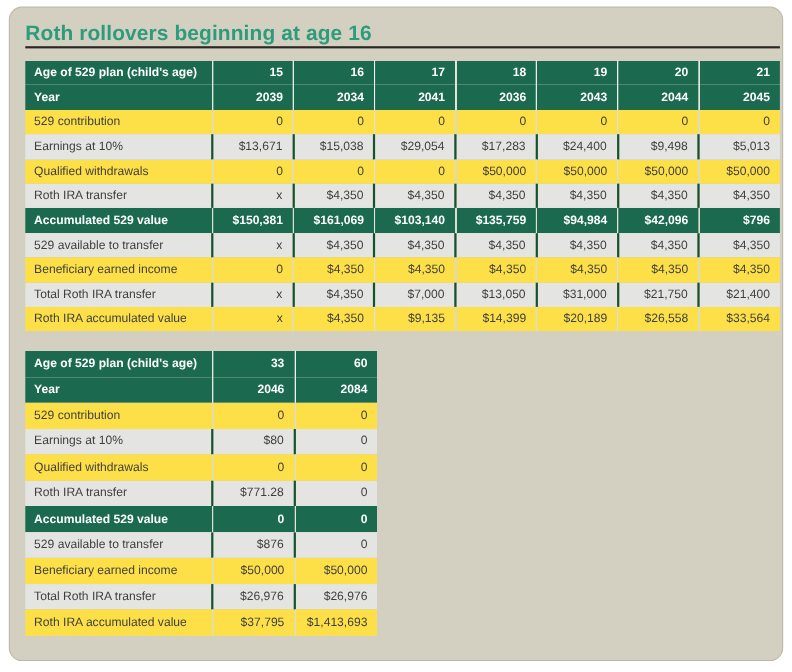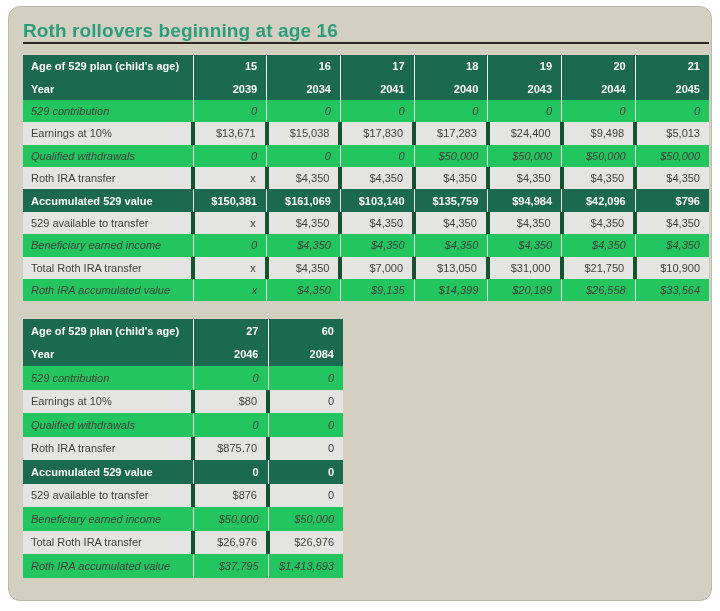--- a/index.html
+++ b/index.html
@@ -54,24 +54,24 @@
   #table-wrap-0 tr { height: 22.4px; }
   #table-wrap-1 tr { height: 23.5px; }
 
   .data-table thead th {
     background: var(--green, #1b6a50);
     color: #ffffff;
     font-weight: bold;
   }
   .data-table thead th + th { border-left: 1px solid rgba(255,255,255,0.75); }
 
-  tr.row-white td { background: #22c55e; font-style: italic; }
+  tr.row-white td { background: #fde047; }
   tr.row-white td + td { border-left: 1px solid #e0dfdb; }
   tr.row-gray td { background: var(--stripe, #e4e4e2); }
-  tr.row-gray td + td { border-left: 4px solid #14532d; }
+  tr.row-gray td + td { border-left: 2px solid #14532d; }
   tr.row-green td {
     background: var(--green, #1b6a50);
     color: #ffffff;
     font-weight: bold;
   }
   tr.row-green td + td { border-left: 1px solid rgba(255,255,255,0.45); }
 </style>
 </head>
 <body>
 
@@ -99,42 +99,42 @@
             <th class="num">18</th>
             <th class="num">19</th>
             <th class="num">20</th>
             <th class="num">21</th>
           </tr>
           <tr>
             <th class="lbl">Year</th>
             <th class="num">2039</th>
             <th class="num">2034</th>
             <th class="num">2041</th>
-            <th class="num">2040</th>
+            <th class="num">2036</th>
             <th class="num">2043</th>
             <th class="num">2044</th>
             <th class="num">2045</th>
           </tr>
         </thead>
         <tbody>
           <tr class="row-white">
             <td class="lbl">529 contribution</td>
             <td class="num">0</td>
             <td class="num">0</td>
             <td class="num">0</td>
             <td class="num">0</td>
             <td class="num">0</td>
             <td class="num">0</td>
             <td class="num">0</td>
           </tr>
           <tr class="row-gray">
             <td class="lbl">Earnings at 10%</td>
             <td class="num">$13,671</td>
             <td class="num">$15,038</td>
-            <td class="num">$17,830</td>
+            <td class="num">$29,054</td>
             <td class="num">$17,283</td>
             <td class="num">$24,400</td>
             <td class="num">$9,498</td>
             <td class="num">$5,013</td>
           </tr>
           <tr class="row-white">
             <td class="lbl">Qualified withdrawals</td>
             <td class="num">0</td>
             <td class="num">0</td>
             <td class="num">0</td>
@@ -184,21 +184,21 @@
             <td class="num">$4,350</td>
           </tr>
           <tr class="row-gray">
             <td class="lbl">Total Roth IRA transfer</td>
             <td class="num">x</td>
             <td class="num">$4,350</td>
             <td class="num">$7,000</td>
             <td class="num">$13,050</td>
             <td class="num">$31,000</td>
             <td class="num">$21,750</td>
-            <td class="num">$10,900</td>
+            <td class="num">$21,400</td>
           </tr>
           <tr class="row-white">
             <td class="lbl">Roth IRA accumulated value</td>
             <td class="num">x</td>
             <td class="num">$4,350</td>
             <td class="num">$9,135</td>
             <td class="num">$14,399</td>
             <td class="num">$20,189</td>
             <td class="num">$26,558</td>
             <td class="num">$33,564</td>
@@ -209,21 +209,21 @@
   <div id="table-wrap-1" class="table-wrap">
       <table class="data-table">
         <colgroup>
           <col class="label-col">
           <col>
           <col>
         </colgroup>
         <thead>
           <tr>
             <th class="lbl">Age of 529 plan (child's age)</th>
-            <th class="num">27</th>
+            <th class="num">33</th>
             <th class="num">60</th>
           </tr>
           <tr>
             <th class="lbl">Year</th>
             <th class="num">2046</th>
             <th class="num">2084</th>
           </tr>
         </thead>
         <tbody>
           <tr class="row-white">
@@ -236,21 +236,21 @@
             <td class="num">$80</td>
             <td class="num">0</td>
           </tr>
           <tr class="row-white">
             <td class="lbl">Qualified withdrawals</td>
             <td class="num">0</td>
             <td class="num">0</td>
           </tr>
           <tr class="row-gray">
             <td class="lbl">Roth IRA transfer</td>
-            <td class="num">$875.70</td>
+            <td class="num">$771.28</td>
             <td class="num">0</td>
           </tr>
           <tr class="row-green">
             <td class="lbl">Accumulated 529 value</td>
             <td class="num">0</td>
             <td class="num">0</td>
           </tr>
           <tr class="row-gray">
             <td class="lbl">529 available to transfer</td>
             <td class="num">$876</td>

